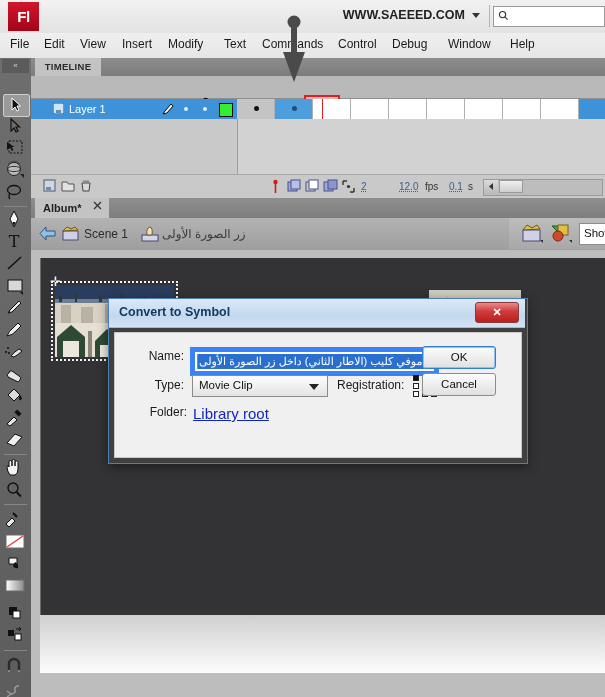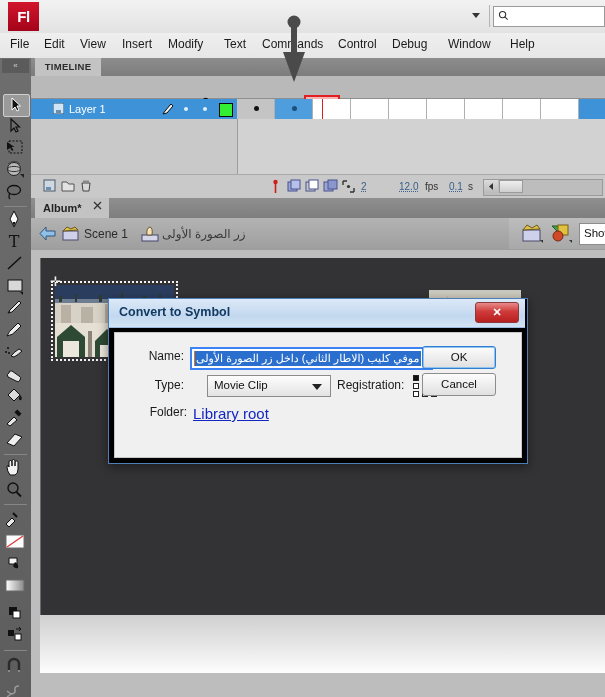--- a/index.html
+++ b/index.html
@@ -104,54 +104,55 @@
   .sel-ants{position:absolute;left:10px;top:23px;width:127px;height:80px;
     border:2px dotted #f2f2f2;box-sizing:border-box;}
   .reg-circle{position:absolute;left:58px;top:61px;width:11px;height:11px;border:1.5px solid #111;border-radius:50%;}
   .crosshair{position:absolute;left:9px;top:19px;color:#f0f0f0;font-size:13px;line-height:10px;}
 
   
   .annot-arrow{position:absolute;left:281px;top:0px;width:26px;height:86px;z-index:40;}
 
   
   .dlg{position:absolute;left:108px;top:298px;width:418px;height:164px;z-index:60;
-    background:#000000;border:1px solid #4c7fb5;box-shadow:0 3px 10px rgba(0,0,0,.45);}
+    background:#404040;border:1px solid #4c7fb5;box-shadow:0 3px 10px rgba(0,0,0,.45);}
   .dlg-tb{position:absolute;left:0;top:0;width:416px;height:28px;
     background:linear-gradient(#dce9f7,#c3d8ef 60%,#d2e3f4);border-bottom:1px solid #9cbade;}
   .dlg-title{position:absolute;left:10px;top:6px;font-size:12.5px;font-weight:bold;color:#123a63;}
   .dlg-close{position:absolute;right:6px;top:3px;width:42px;height:19px;border:1px solid #8a3a3a;border-radius:3px;
     background:linear-gradient(#e88b8b,#cf3a3a 45%,#b92020);color:#fff;font-size:11px;font-weight:bold;
     text-align:center;line-height:19px;}
   .dlg-body{position:absolute;left:5px;top:33px;width:406px;height:124px;background:#f0f0f0;border:1px solid #c8c8c8;}
   .f-lbl{position:absolute;font-size:12px;color:#1a1a1a;text-align:right;}
-  .name-input{position:absolute;left:75px;top:14px;width:239px;height:19px;background:#fff;border:2px solid #3b82f6;text-decoration:underline;}
+  .name-input{position:absolute;left:75px;top:14px;width:239px;height:19px;background:#fff;border:5px solid #3b82f6;text-decoration:underline;}
   .name-val{position:absolute;left:2px;top:2px;height:15px;line-height:15px;background:#2a6fce;color:#fff;
     font-size:11px;padding:0 2px;direction:rtl;white-space:nowrap;}
   .name-caret{position:absolute;left:2px;top:2px;width:1px;height:15px;background:#d87a1a;}
-  .type-sel{position:absolute;left:92px;top:42px;width:122px;height:20px;
-    background:linear-gradient(#fdfdfd,#e3e3e3);border:1px solid #8b8b8b;}
+  .type-sel{position:absolute;left:77px;top:42px;width:122px;height:20px;
+    background:linear-gradient(#fdfdfd,#e3e3e3);border:1px solid #8b8b8b;padding-left:12px;}
   .type-val{position:absolute;left:6px;top:3px;font-size:11.5px;color:#111;}
   .type-caret{position:absolute;right:8px;top:8px;width:0;height:0;
     border-left:5px solid transparent;border-right:5px solid transparent;border-top:6px solid #222;}
   .reg-lbl{position:absolute;left:222px;top:45px;font-size:12px;color:#1a1a1a;}
   .reg-grid{position:absolute;left:298px;top:42px;width:27px;height:21px;}
   .regcell{position:absolute;width:6px;height:6px;border:1px solid #222;background:#fff;box-sizing:border-box;}
   .regcell.on{background:#111;}
   .folder-link{position:absolute;left:78px;top:72px;font-size:15px;color:#1326c0;text-decoration:underline;}
   .dbtn{position:absolute;width:72px;height:21px;background:linear-gradient(#fcfcfc,#e0e0e0);
     border:1px solid #8d8d8d;border-radius:3px;font-size:11.5px;color:#111;text-align:center;line-height:20px;}
   .dbtn.focus{border:1px solid #2f7fd0;box-shadow:0 0 0 1px #8fc2ef inset;}
 </style>
 </head>
 <body>
 
 <div class="app">
 
   <div class="appbar">
     <div class="fl-logo">Fl</div>
+    <div class="site">WWW.SAEEED.COM</div>
     <div class="site-caret"></div>
     <div class="bar-div"></div>
     <div class="searchbox">
       <svg class="search-icon" viewBox="0 0 12 12">
         <circle cx="5" cy="5" r="3.4" fill="none" stroke="#333" stroke-width="1.2"></circle>
         <line x1="7.5" y1="7.5" x2="10.5" y2="10.5" stroke="#333" stroke-width="1.2"></line>
       </svg>
     </div>
   </div>
 

